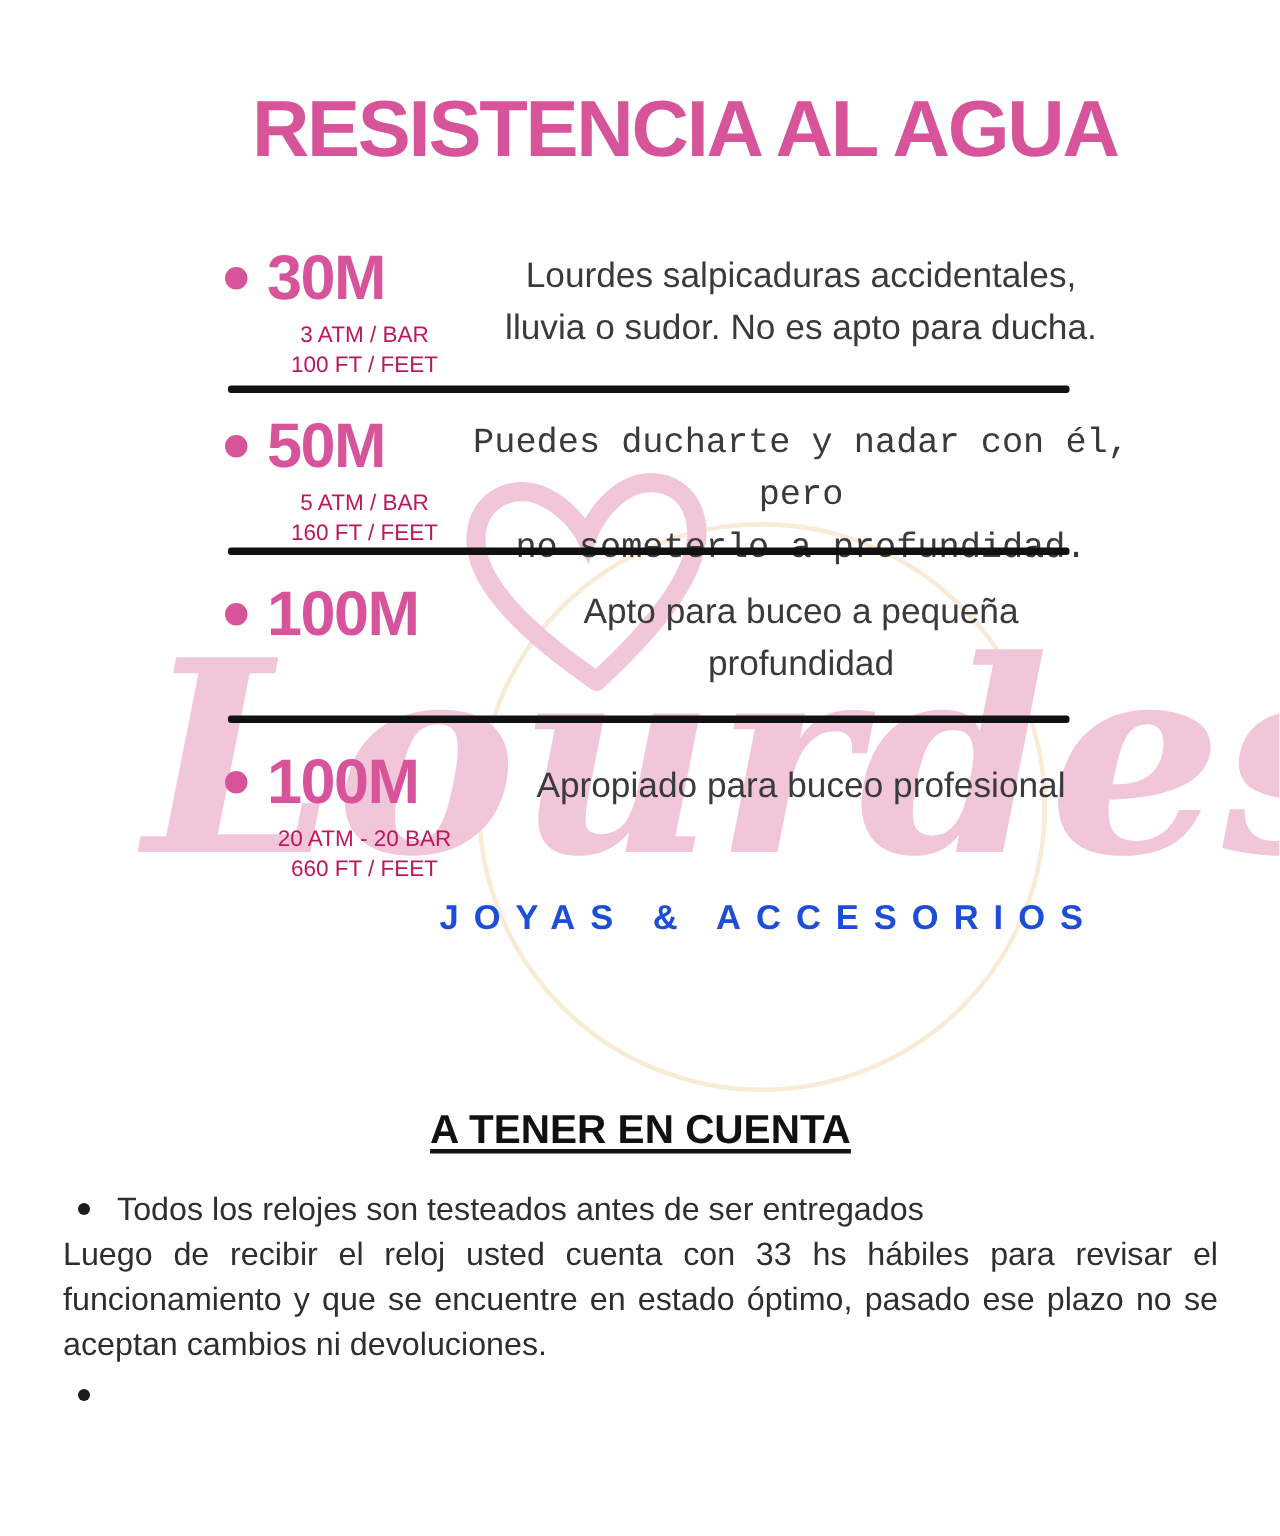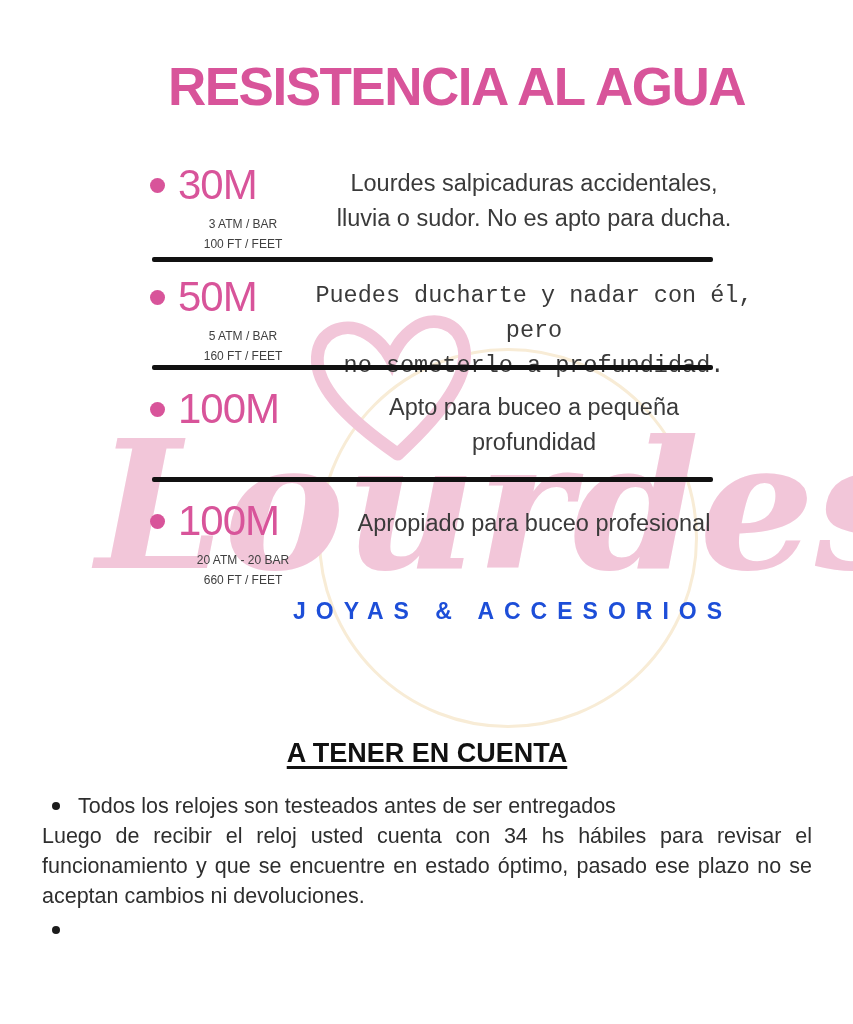--- a/index.html
+++ b/index.html
@@ -26,23 +26,23 @@
   }
   
   .content{position:absolute;inset:0;z-index:2;}
   .title{
     position:absolute;left:0;top:56px;width:853px;text-align:center;
     font-size:53px;font-weight:bold;letter-spacing:-1.5px;color:#d8549a;padding-left:30px;
   }
   .row-left{position:absolute;left:150px;width:170px;}
   .value-row{display:flex;align-items:center;gap:13px;}
   .pink-dot{width:15px;height:15px;border-radius:50%;background:#d8549a;flex:0 0 auto;}
-  .value{font-size:42px;font-weight:normal;letter-spacing:-1px;color:#d8549a;line-height:1;}
-  .subs{margin-left:28px;width:130px;text-align:center;font-size:12px;line-height:20px;
-        color:#404040;margin-top:8px;}
+  .value{font-size:42px;font-weight:bold;letter-spacing:-1px;color:#d8549a;line-height:1;}
+  .subs{margin-left:28px;width:130px;text-align:center;font-size:15px;line-height:20px;
+        color:#be185d;margin-top:8px;}
   .row-desc{
     position:absolute;left:293px;width:482px;text-align:center;
     font-size:23.5px;line-height:35px;color:#3a3a3a;white-space:pre-line;
   }
   .sep{position:absolute;left:152px;width:561px;height:5px;background:#111111;border-radius:2px;}
   .r1-left{top:164px;} .r1-desc{top:166px;} .sep1{top:257px;}
   .r2-left{top:276px;} .r2-desc{top:278px;font-family:Liberation Mono, monospace;} .sep2{top:365px;}
   .r3-left{top:388px;} .r3-desc{top:390px;} .sep3{top:477px;}
   .r4-left{top:500px;} .r4-desc{top:506px;}
   
@@ -124,20 +124,20 @@
       </div>
     </div>
     <div class="row-desc r4-desc">Apropiado para buceo profesional</div>
 
     <div class="notes">
       <div class="notes-heading">A TENER EN CUENTA</div>
       <div class="note-item">
         <span class="note-dot"></span>
         <span>Todos los relojes son testeados antes de ser entregados</span>
       </div>
-      <div class="note-paragraph">Luego de recibir el reloj usted cuenta con 34 hs hábiles para revisar el funcionamiento y que se encuentre en estado óptimo, pasado ese plazo no se aceptan cambios ni devoluciones.</div>
+      <div class="note-paragraph">Luego de recibir el reloj usted cuenta con 33 hs hábiles para revisar el funcionamiento y que se encuentre en estado óptimo, pasado ese plazo no se aceptan cambios ni devoluciones.</div>
       <div class="note-item second">
         <span class="note-dot"></span>
       </div>
     </div>
 
   </div>
 </div>
 
 </body></html>

